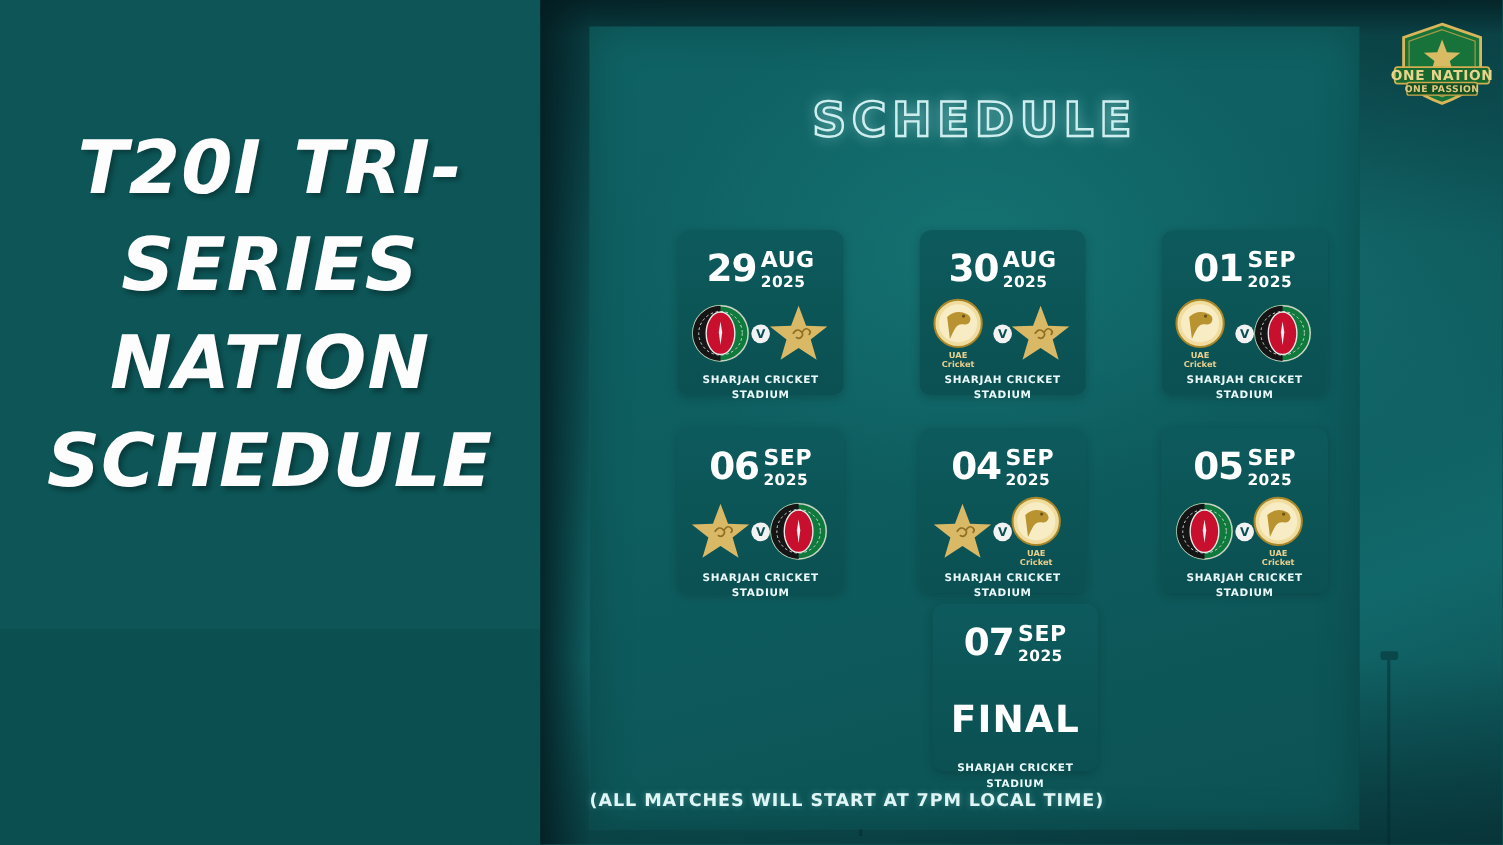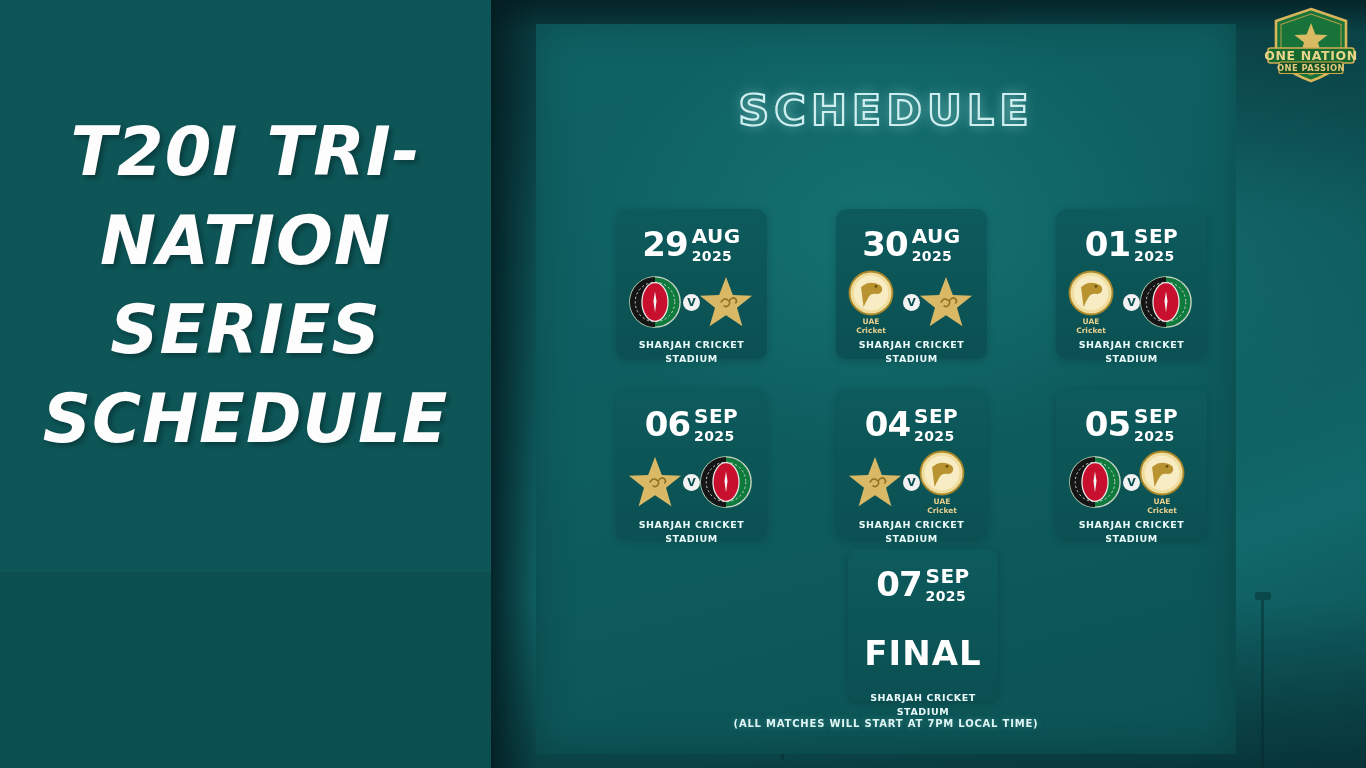--- a/index.html
+++ b/index.html
@@ -80,21 +80,21 @@
     -webkit-text-stroke:2.2px #cfeef0;
     letter-spacing:3px;
     text-shadow:0 0 14px rgba(180,240,240,0.45);
     white-space:nowrap;
   }
   #poster-title-1 { font-size:47px; line-height:1.02; }
   #poster-title-2 { font-size:43px; line-height:1.15; margin-top:6px; letter-spacing:5px; }
 
   
   #brand-logo {
-    position:absolute; left:1262px; top:6px; width:98px; height:78px; z-index:45;
+    position:absolute; left:1262px; top:19px; width:98px; height:78px; z-index:45;
   }
 
   
   .fixture {
     position:absolute; width:151px; height:150px;
     background:linear-gradient(180deg,#0d5a5c 0%,#0b5052 100%);
     border-radius:11px 11px 9px 9px;
     box-shadow:0 2px 9px rgba(0,0,0,0.18);
     text-align:center;
   }
@@ -146,37 +146,37 @@
     font-size:34px; color:#ffffff; letter-spacing:1px; margin-top:28px;
   }
   #final-venue {
     margin-top:18px; color:#eafafa;
     font-family:"DejaVu Sans", sans-serif; font-weight:bold;
     font-size:9.5px; line-height:1.45; letter-spacing:0.6px;
   }
 
   
   #footnote {
-    position:absolute; left:0; top:694px; width:700px; text-align:center;
+    position:absolute; left:0; top:694px; width:700px; 
     color:#dff6f6;
     font-family:"DejaVu Sans", sans-serif; font-weight:bold;
-    font-size:10px; letter-spacing:0.8px;
+    font-size:16px; letter-spacing:0.8px;
     text-shadow:0 0 6px rgba(170,230,230,0.35);
   }
 </style>
 </head>
 <body>
 
 <div id="root">
 
   <div id="left-panel">
     <div id="left-title">
         <div>T20I TRI-</div>
+        <div>SERIES</div>
         <div>NATION</div>
-        <div>SERIES</div>
         <div>SCHEDULE</div>
       </div>
   </div>
 
   <div id="backdrop">
     <div id="bg-photo">
       <div class="pole" style="left:290px;top:560px;height:200px;"></div>
       <div class="pole-head" style="left:284px;top:552px;"></div>
       <div class="pole" style="left:770px;top:600px;height:168px;"></div>
       <div class="pole-head" style="left:764px;top:592px;"></div>

